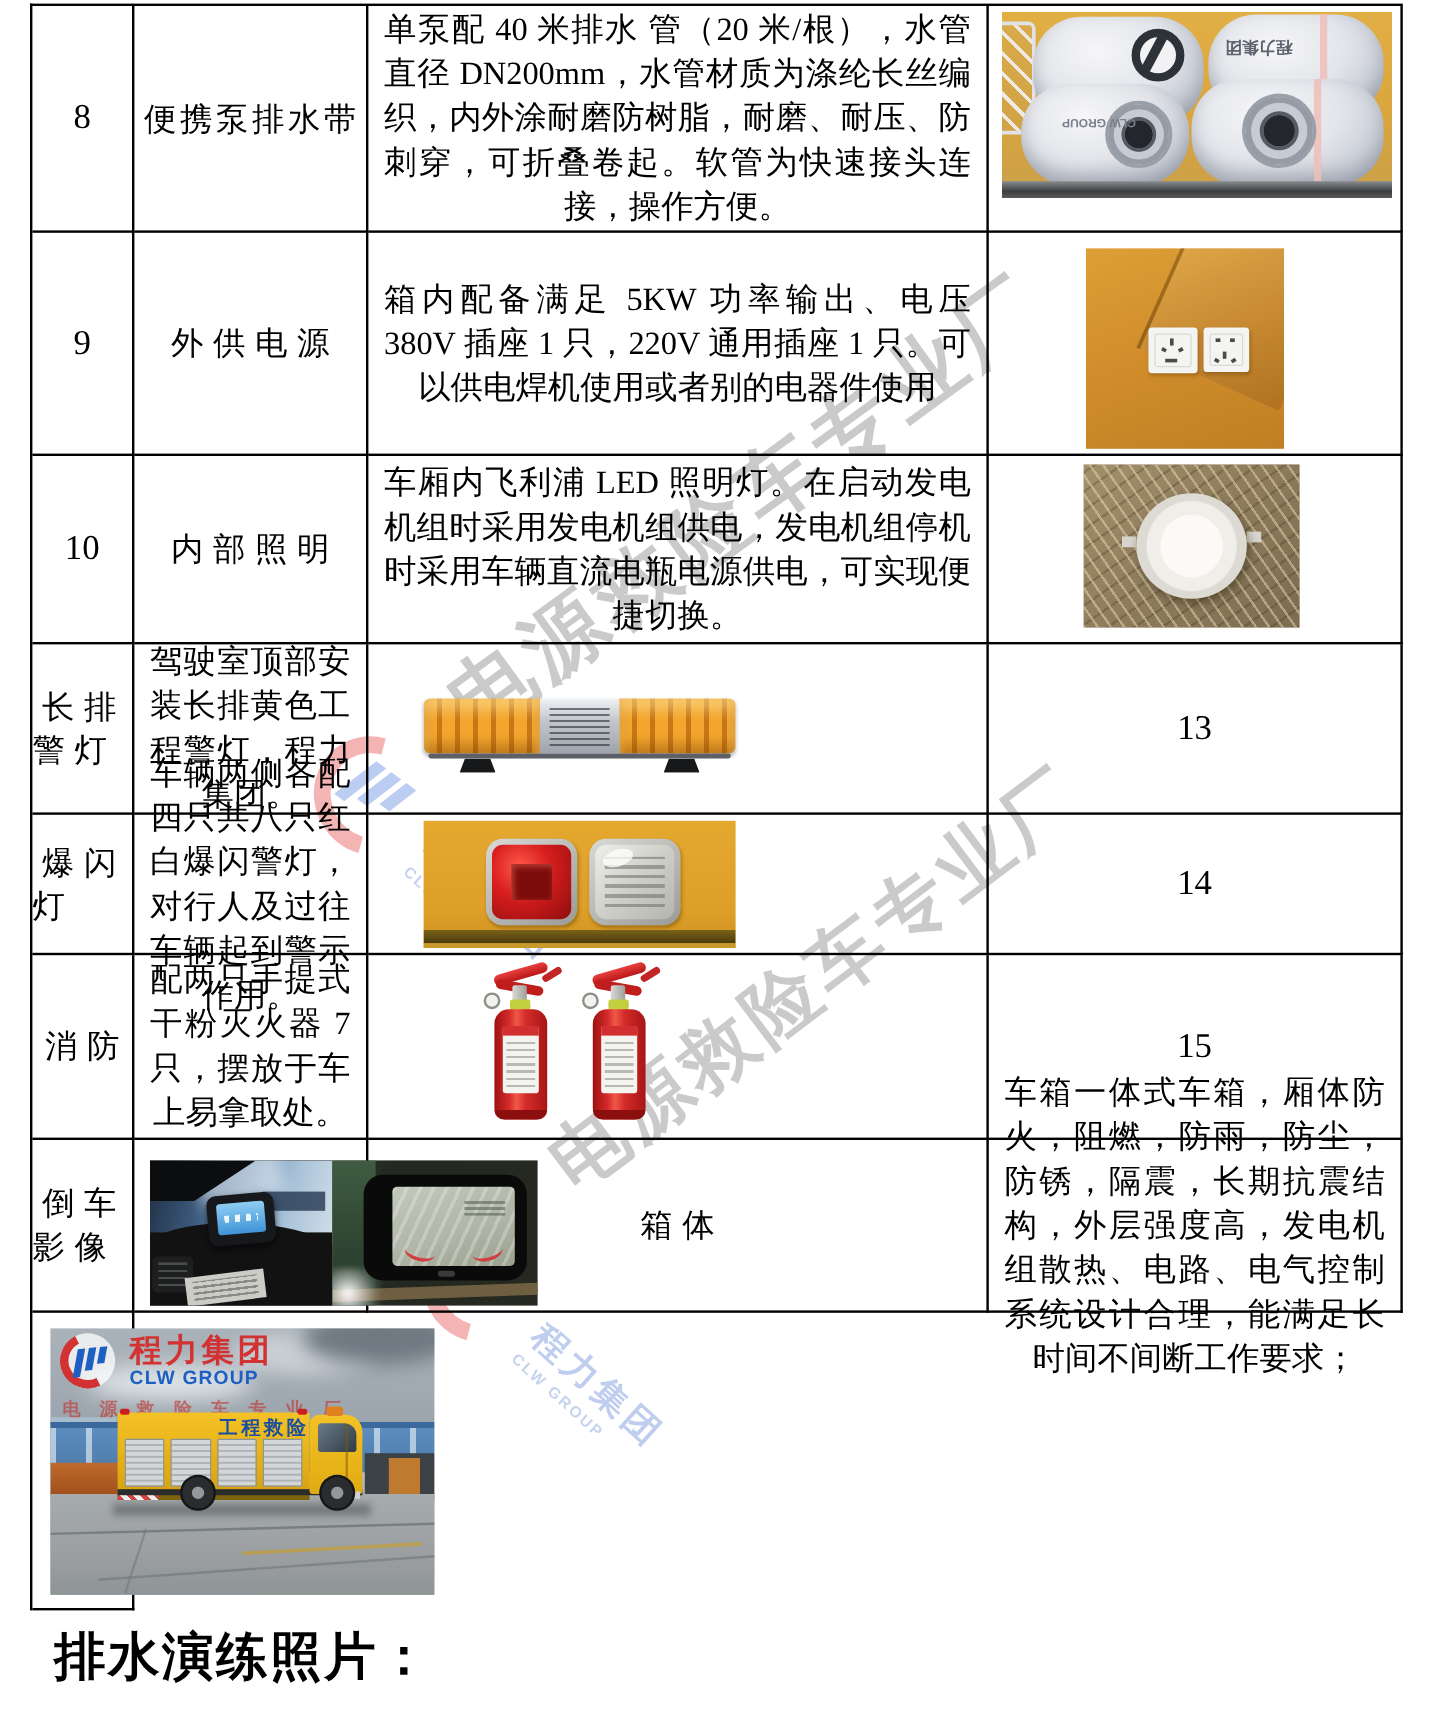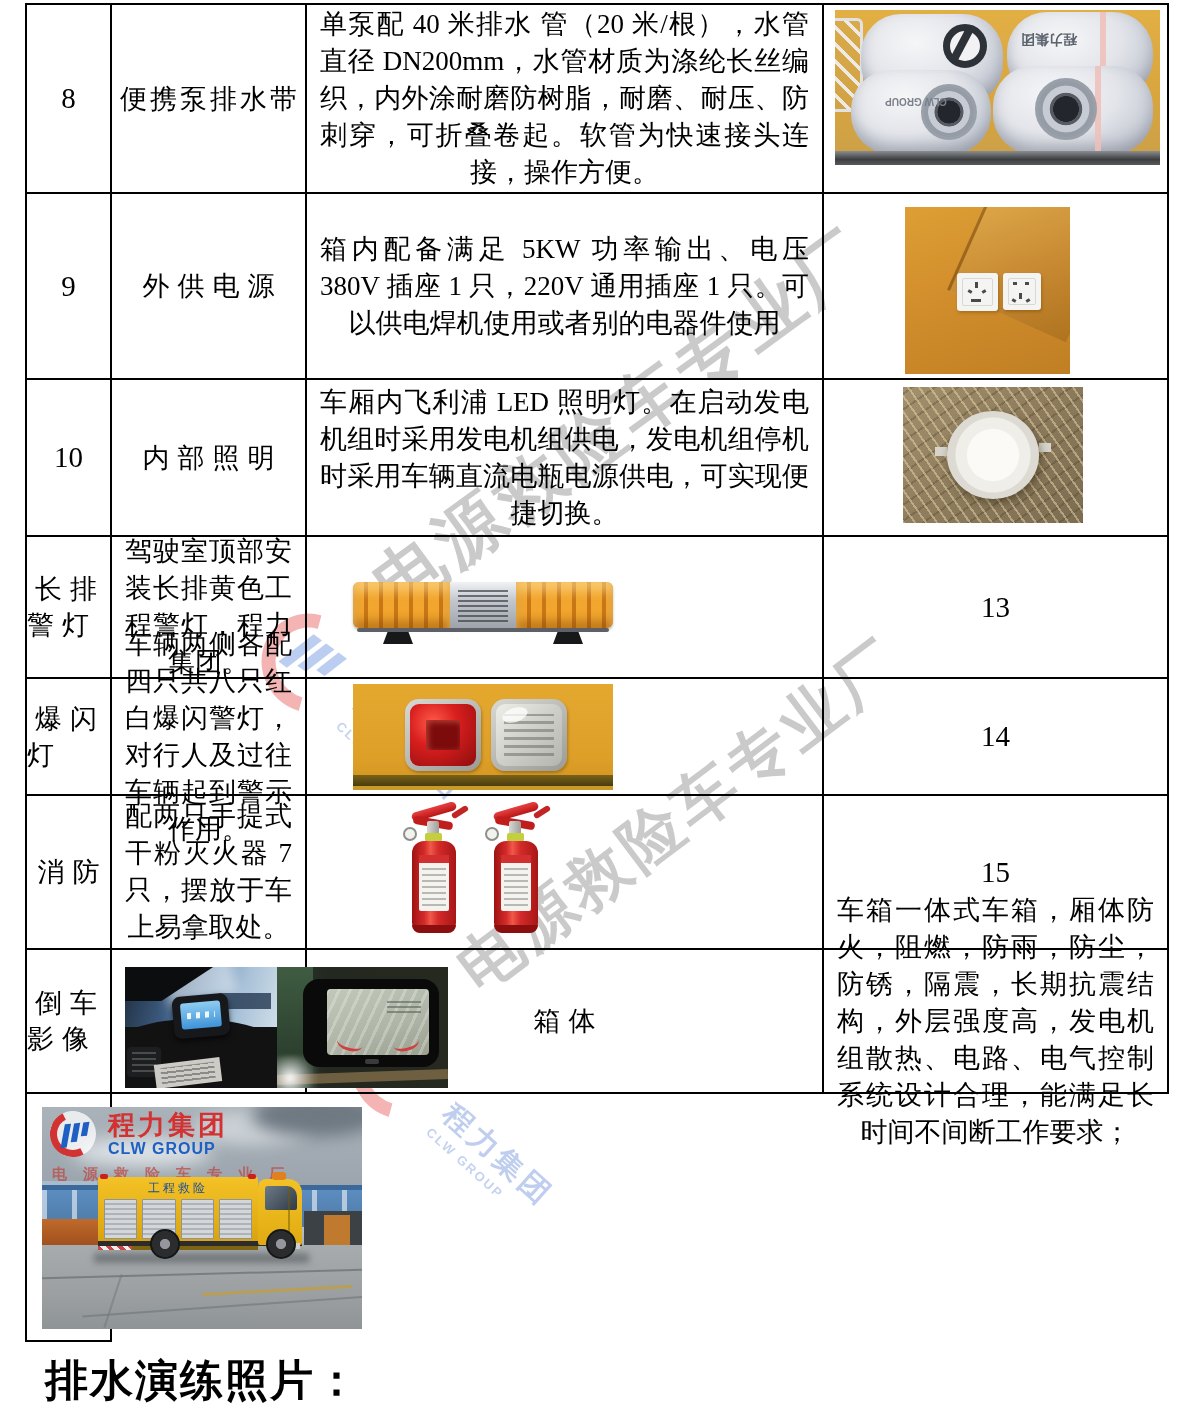--- a/index.html
+++ b/index.html
@@ -241,22 +241,22 @@
 .seam1 { position:absolute; left:0; top:28px; width:320px; height:2px; background:rgba(110,118,120,0.8); transform:rotate(-1.5deg); }
 .seam2 { position:absolute; left:40px; top:60px; width:300px; height:2px; background:rgba(110,118,120,0.6); transform:rotate(-4deg); }
 .seam3 { position:absolute; left:70px; top:28px; width:2px; height:56px; background:rgba(110,118,120,0.5); transform:rotate(18deg); }
 .yline { position:absolute; right:10px; top:44px; width:150px; height:3px; background:#b99f56; transform:rotate(-3deg); }
 .tr-truck { position:absolute; left:52px; top:58px; width:215px; height:105px; z-index:2; }
 .tk-shadow { position:absolute; left:0; top:88px; width:215px; height:10px; background:rgba(60,65,70,0.45); filter:blur(3px); }
 .tk-box { position:absolute; left:4px; top:12px; width:160px; height:66px; border-radius:2px;
   background:linear-gradient(180deg,#f3c226 0%,#e3ad14 70%,#d6a210 100%); }
 .tk-tl { position:absolute; top:-3px; width:8px; height:5px; background:#cc2020; border-radius:2px; }
 #tl-l { left:2px; } #tl-r { right:2px; }
-.tk-label { position:absolute; left:0; right:0; top:3px; text-align:center;
-  font-family:"Liberation Sans",sans-serif; font-weight:400; font-size:12px; color:#1a4fa0; letter-spacing:3px; }
+.tk-label { position:absolute; left:0; right:0; top:3px; text-align:right;
+  font-family:"Liberation Sans",sans-serif; font-weight:700; font-size:16px; color:#1a4fa0; letter-spacing:3px; }
 .tk-shutters { position:absolute; left:6px; top:22px; width:148px; height:40px; display:flex; gap:5px; }
 .tk-shutters i { flex:1; border:1px solid #8f9497; border-radius:1px;
   background:repeating-linear-gradient(0deg,#d3d7da 0 3px,#aeb3b7 3px 5px); }
 .tk-skirt { position:absolute; left:4px; top:78px; width:160px; height:7px; background:#7c6410; }
 .tk-hatch { position:absolute; left:0; top:0; width:34px; height:7px;
   background:repeating-linear-gradient(45deg,#cf4444 0 4px,#eeeeee 4px 8px); }
 .tk-cab { position:absolute; left:164px; top:14px; width:44px; height:66px; border-radius:8px 14px 2px 2px;
   background:linear-gradient(180deg,#f3c226,#e0ab12); }
 .cab-win { position:absolute; left:7px; top:7px; width:32px; height:24px; border-radius:3px 10px 2px 2px;
   background:linear-gradient(135deg,#6c7b88,#2f3b45); }

